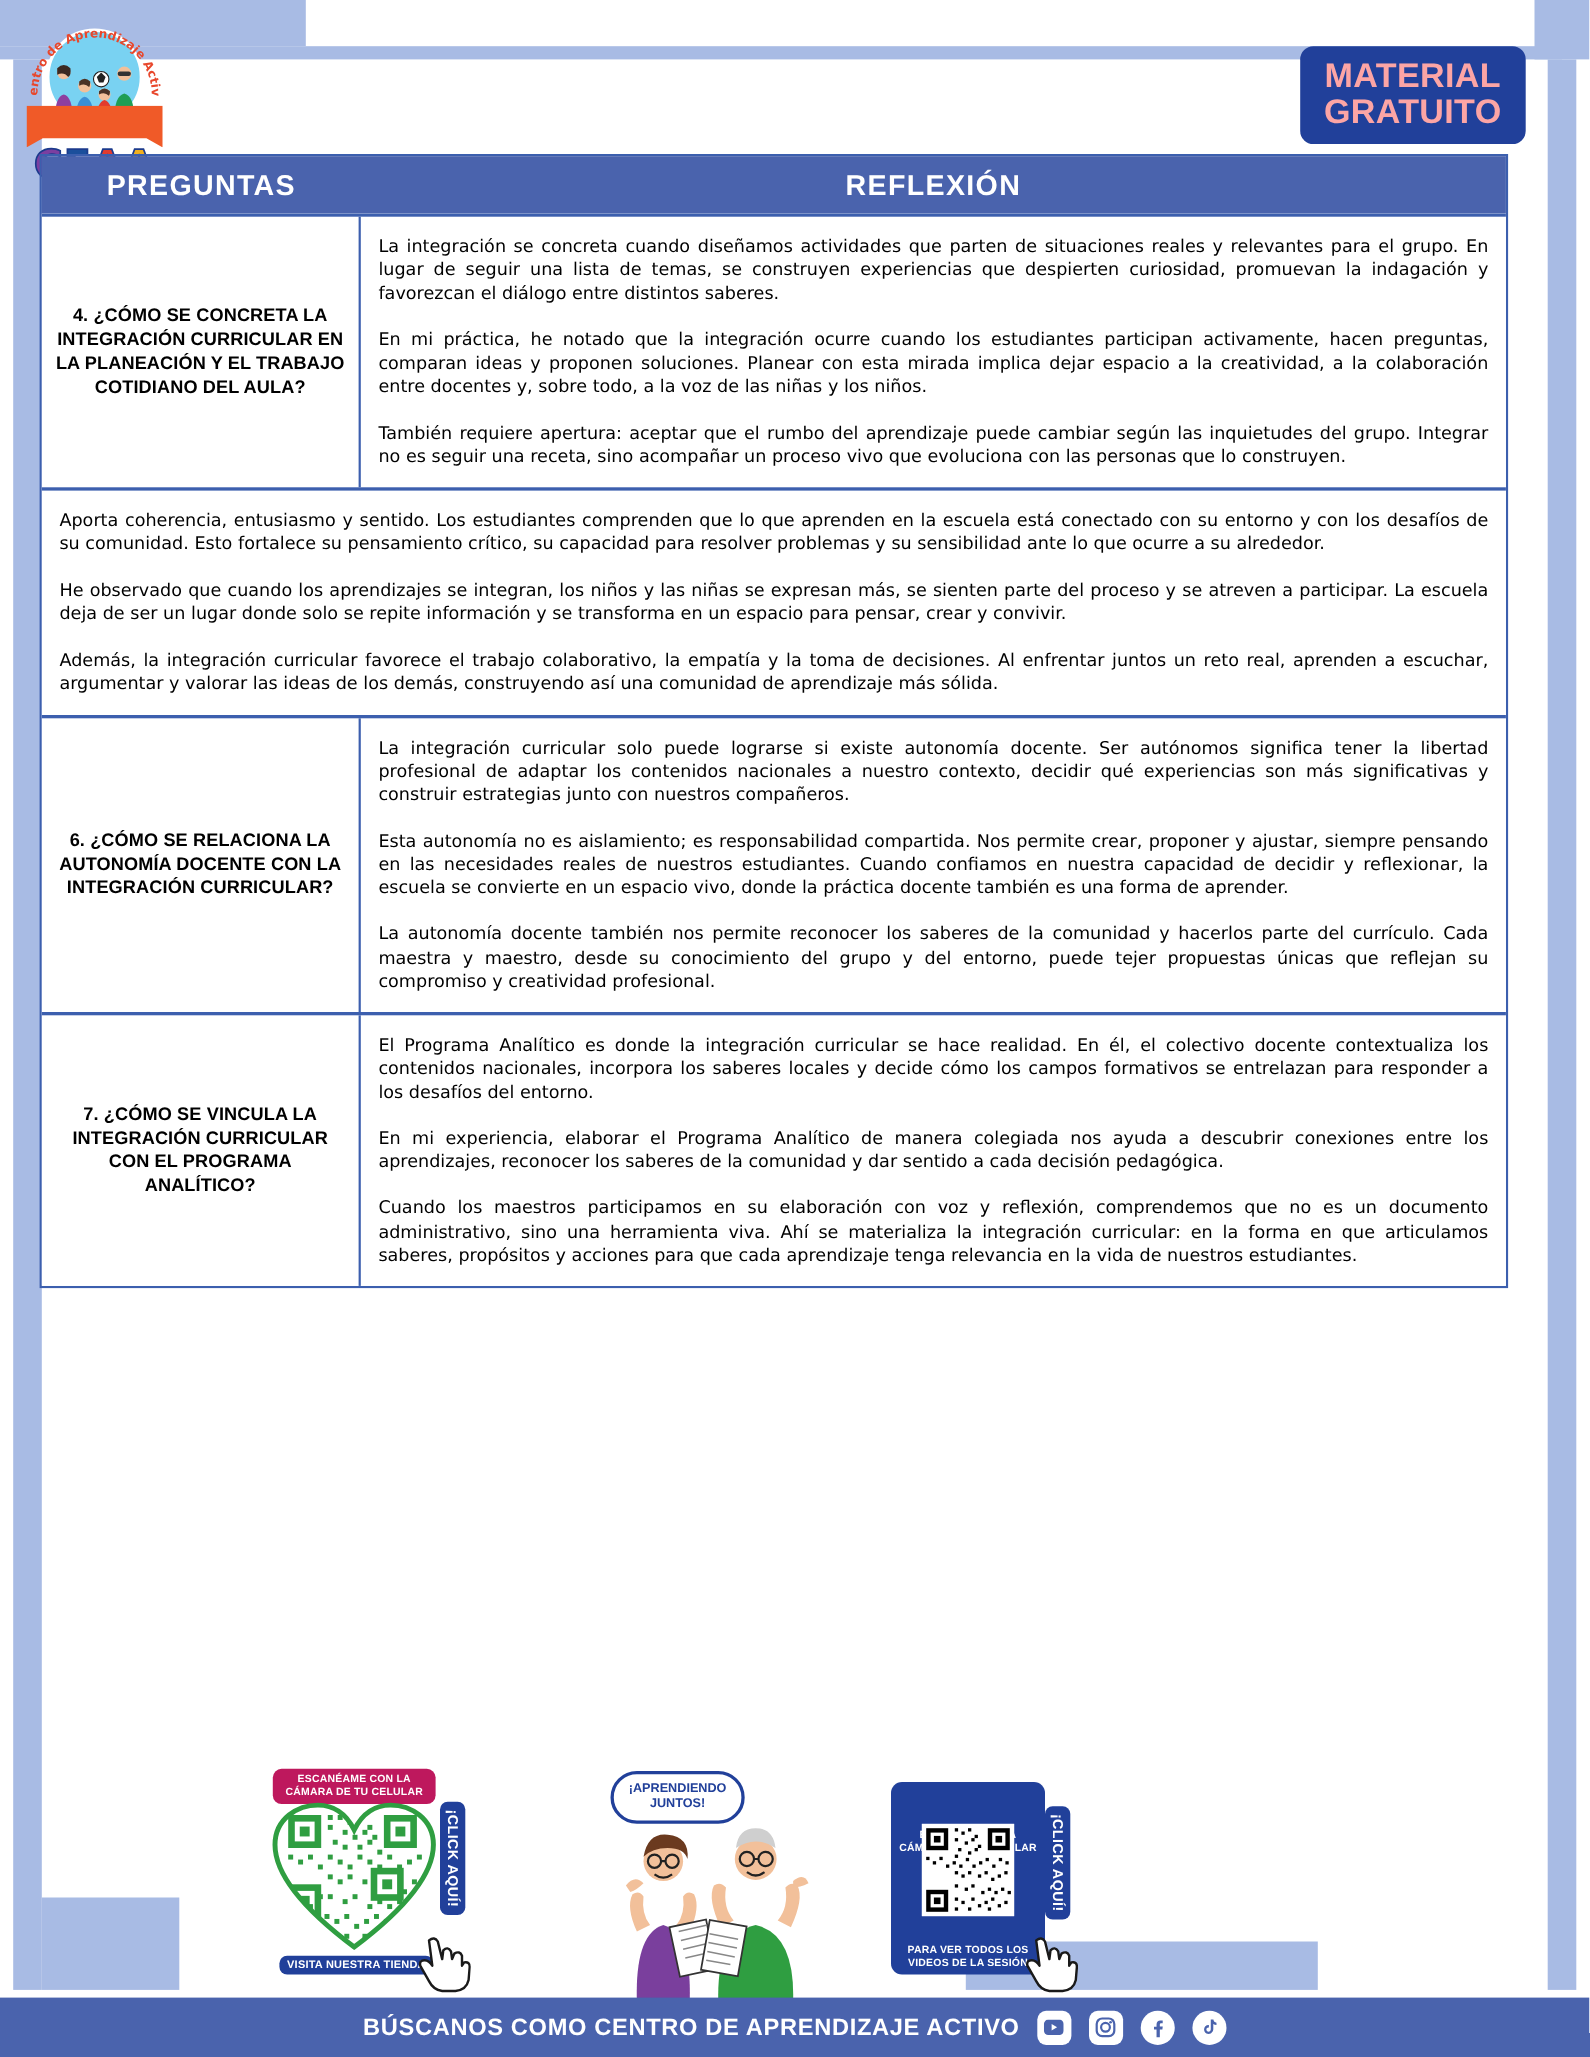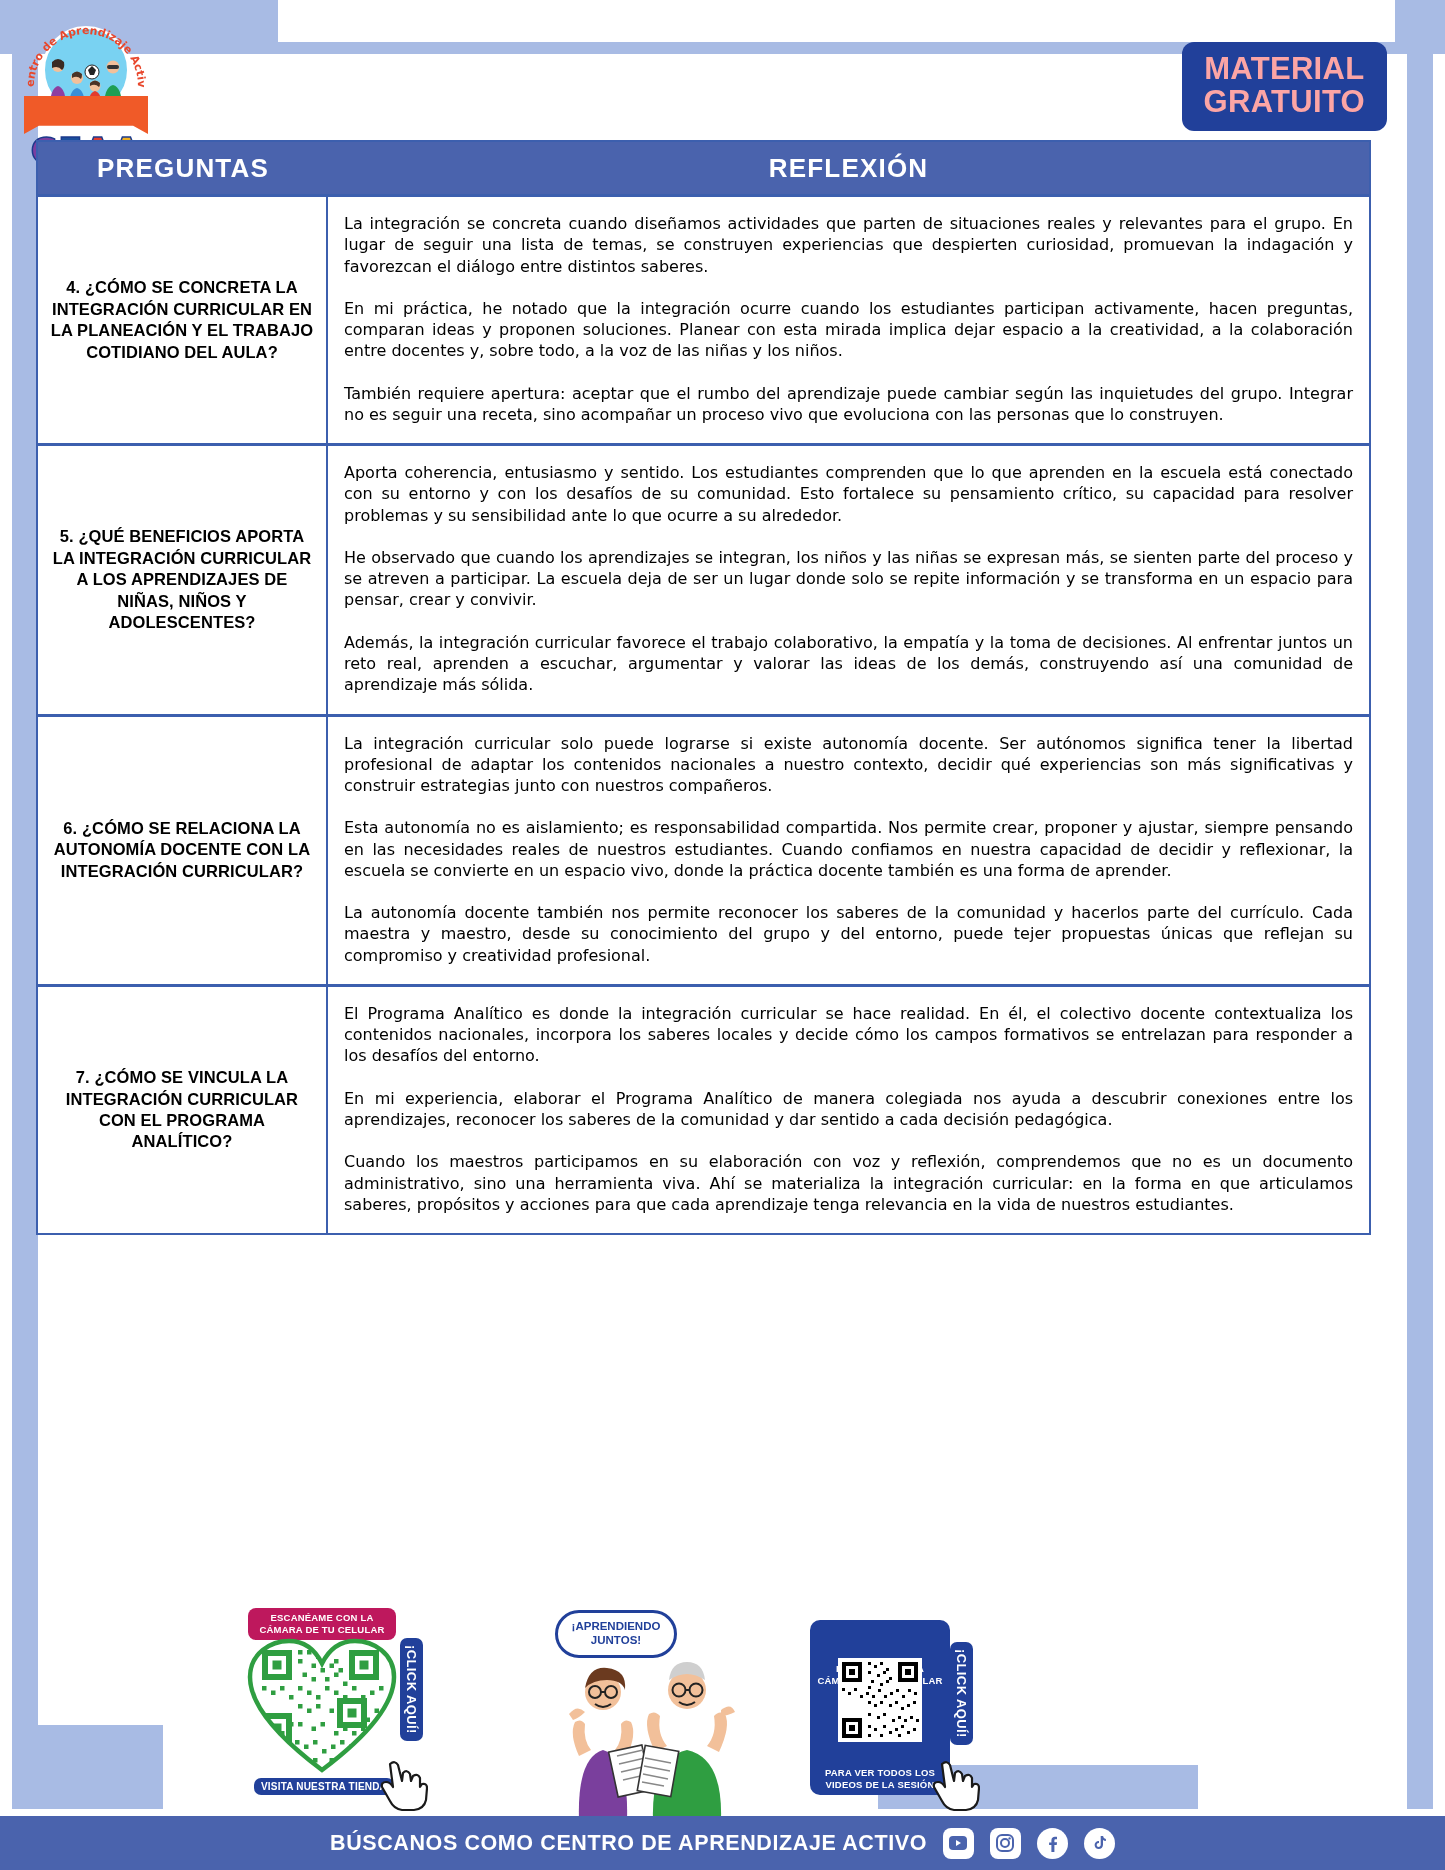--- a/index.html
+++ b/index.html
@@ -300,21 +300,20 @@
     <div class="trow">
       <div class="cell-q">4. ¿CÓMO SE CONCRETA LA INTEGRACIÓN CURRICULAR EN LA PLANEACIÓN Y EL TRABAJO COTIDIANO DEL AULA?</div>
       <div class="cell-r">
         <p>La integración se concreta cuando diseñamos actividades que parten de situaciones reales y relevantes para el grupo. En lugar de seguir una lista de temas, se construyen experiencias que despierten curiosidad, promuevan la indagación y favorezcan el diálogo entre distintos saberes.</p>
         <p>En mi práctica, he notado que la integración ocurre cuando los estudiantes participan activamente, hacen preguntas, comparan ideas y proponen soluciones. Planear con esta mirada implica dejar espacio a la creatividad, a la colaboración entre docentes y, sobre todo, a la voz de las niñas y los niños.</p>
         <p>También requiere apertura: aceptar que el rumbo del aprendizaje puede cambiar según las inquietudes del grupo. Integrar no es seguir una receta, sino acompañar un proceso vivo que evoluciona con las personas que lo construyen.</p>
       </div>
     </div>
 
     <div class="trow">
-      <div class="cell-q">5. ¿QUÉ BENEFICIOS APORTA LA INTEGRACIÓN CURRICULAR A LOS APRENDIZAJES DE NIÑAS, NIÑOS Y ADOLESCENTES?</div>
       <div class="cell-r">
         <p>Aporta coherencia, entusiasmo y sentido. Los estudiantes comprenden que lo que aprenden en la escuela está conectado con su entorno y con los desafíos de su comunidad. Esto fortalece su pensamiento crítico, su capacidad para resolver problemas y su sensibilidad ante lo que ocurre a su alrededor.</p>
         <p>He observado que cuando los aprendizajes se integran, los niños y las niñas se expresan más, se sienten parte del proceso y se atreven a participar. La escuela deja de ser un lugar donde solo se repite información y se transforma en un espacio para pensar, crear y convivir.</p>
         <p>Además, la integración curricular favorece el trabajo colaborativo, la empatía y la toma de decisiones. Al enfrentar juntos un reto real, aprenden a escuchar, argumentar y valorar las ideas de los demás, construyendo así una comunidad de aprendizaje más sólida.</p>
       </div>
     </div>
 
     <div class="trow">
       <div class="cell-q">6. ¿CÓMO SE RELACIONA LA AUTONOMÍA DOCENTE CON LA INTEGRACIÓN CURRICULAR?</div>
       <div class="cell-r">

